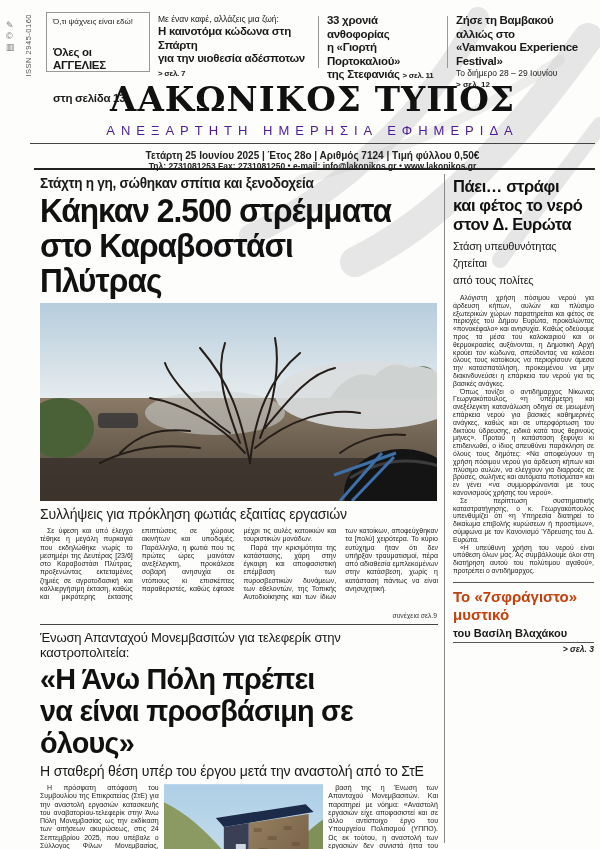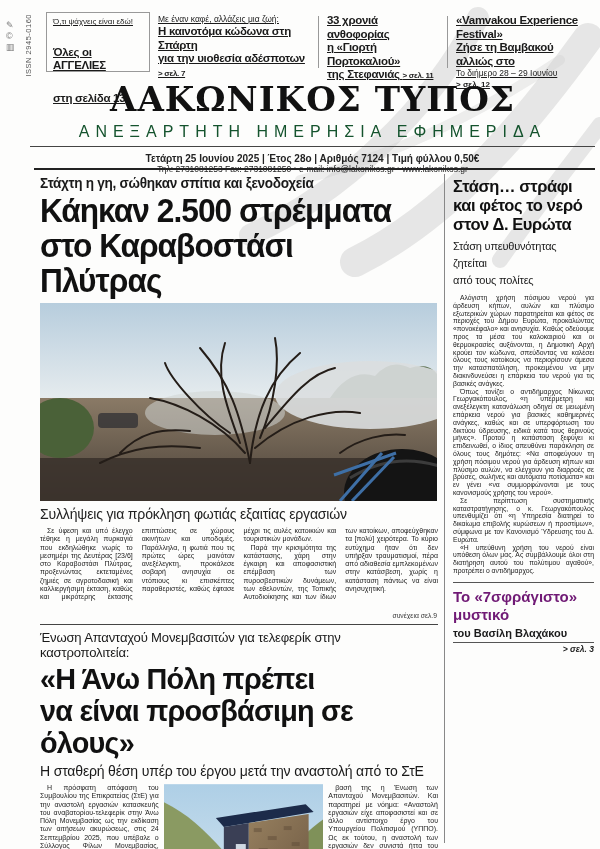--- a/index.html
+++ b/index.html
@@ -6,37 +6,37 @@
   .page{position:relative;width:600px;height:849px;margin:0 auto;background:#fdfdfc;
         font-family:"Liberation Sans",sans-serif;color:#1a1a1a;overflow:hidden;}
   
   .watermark{position:absolute;top:0;left:0;width:600px;height:500px;pointer-events:none;}
   
   .edge{position:absolute;left:4px;top:14px;width:38px;height:80px;}
   .edge .glyphs{position:absolute;left:2px;top:6px;font-size:9px;color:#777;line-height:11px;}
   .edge .issn{position:absolute;left:20px;top:0;writing-mode:vertical-rl;transform:rotate(180deg);
               font-size:7.5px;color:#555;letter-spacing:.5px;}
   
-  .teasers{position:absolute;left:46px;top:12px;right:5px;height:60px;display:flex;align-items:stretch;text-decoration:underline;}
+  .teasers{position:absolute;left:46px;top:12px;right:5px;height:60px;display:flex;align-items:stretch;}
   .t-box{border:1px solid #999;padding:4px 6px;width:90px;}
   .t-box .l1{font-size:8px;}
   .t-box .l2,.t-box .l3{font-size:11.5px;font-weight:bold;line-height:13px;letter-spacing:-.3px;margin-top:20px;}
   .teaser{padding:2px 8px 0 8px;}
   .teaser .small{font-size:8.5px;line-height:11px;}
   .teaser .big{font-size:11.5px;font-weight:bold;line-height:13.5px;letter-spacing:-.3px;}
   .pageref{font-size:8px;font-weight:bold;white-space:nowrap;text-align:center;}
   .vdiv{border-left:1px solid #999;margin:4px 0;}
   
   .masthead{position:absolute;left:30px;right:5px;top:76px;text-align:center;}
   .mast-title{font-family:"DejaVu Serif","Liberation Serif",serif;font-size:34px;font-weight:bold;
               letter-spacing:1px;line-height:46px;color:#111;}
-  .mast-sub{font-size:16px;letter-spacing:6px;margin-top:1px;color:#14532d;}
+  .mast-sub{font-size:13px;letter-spacing:6px;margin-top:1px;color:#4c1d95;}
   .mast-rule{border-top:1px solid #444;margin-top:5px;}
   .dateline{font-size:10px;font-weight:bold;margin-top:6px;color:#222;}
-  .contacts{font-size:8.5px;font-weight:normal;color:#222;}
+  .contacts{font-size:8.5px;font-weight:bold;color:#222;}
   .heavy-rule{position:absolute;left:34px;right:5px;top:168px;border-top:2px solid #222;}
   
   .main{position:absolute;left:40px;top:175px;width:398px;}
   .kicker{font-size:14px;font-weight:bold;letter-spacing:-.3px;transform:scaleX(.97);transform-origin:left;}
   .headline1{font-size:33px;font-weight:800;line-height:35px;letter-spacing:-1px;white-space:pre-line;
              transform:scaleX(.96);transform-origin:left;color:#111;margin-top:2px;}
   .photo{display:block;margin-top:5px;}
   .caption{font-size:14.5px;letter-spacing:-.2px;margin-top:5px;color:#222;transform:scaleX(.97);transform-origin:left;}
   .bodywrap{position:relative;margin-top:5px;height:92px;overflow:hidden;}
   .bodycols{column-count:4;column-gap:9px;font-size:7px;line-height:8.3px;text-align:justify;height:92px;}
@@ -54,21 +54,21 @@
   .colB{width:110px;position:relative;}
   .photo2{margin:0 5px;}
   
   .vrule{position:absolute;left:444px;top:174px;bottom:6px;border-left:1px solid #888;}
   .side{position:absolute;left:453px;top:177px;width:141px;}
   .side-h{font-size:16.5px;font-weight:bold;line-height:19px;letter-spacing:-.4px;white-space:pre-line;color:#111;}
   .side-sub{font-size:11px;line-height:17px;margin-top:4px;white-space:pre-line;letter-spacing:-.2px;}
   .side-body{margin-top:5px;font-size:6.8px;line-height:7.8px;text-align:justify;}
   .side-body p{margin:0;text-indent:7px;}
   .side-div{border-top:1px solid #555;margin-top:7px;}
-  .box-title{font-size:15px;font-weight:bold;line-height:18px;margin-top:5px;white-space:pre-line;color:#701a75;}
+  .box-title{font-size:15px;font-weight:bold;line-height:18px;margin-top:5px;white-space:pre-line;color:#c2410c;}
   .box-by{font-size:11px;font-weight:bold;margin-top:3px;}
   .box-foot{margin-top:3px;border-top:1px solid #555;text-align:right;font-size:8.5px;font-weight:bold;font-style:italic;padding-top:1px;}
 </style>
 </head>
 <body>
 
 <div class="page">
 
   <svg class="watermark" viewBox="0 0 600 500">
     <g fill="none" stroke="#cfcfcf" stroke-opacity="0.5" stroke-linecap="round">
@@ -100,22 +100,22 @@
       <div class="big"><span>για την υιοθεσία αδέσποτων</span> <span class="pageref">&gt; σελ. 7</span></div>
     </div>
     <div class="vdiv"></div>
     <div class="teaser" style="width:112px">
       <div class="big">33 χρονιά ανθοφορίας</div>
       <div class="big">η «Γιορτή Πορτοκαλιού»</div>
       <div class="big"><span>της Στεφανιάς</span> <span class="pageref">&gt; σελ. 11</span></div>
     </div>
     <div class="vdiv"></div>
     <div class="teaser" style="flex:1">
+      <div class="big">Ζήσε τη Βαμβακού αλλιώς στο</div>
       <div class="big">«Vamvakou Experience Festival»</div>
-      <div class="big">Ζήσε τη Βαμβακού αλλιώς στο</div>
       <div class="small"><span>Το διήμερο 28 – 29 Ιουνίου</span> <span class="pageref">&gt; σελ. 12</span></div>
     </div>
   </div>
 
   <div class="masthead">
     <div class="mast-title">ΛΑΚΩΝΙΚΟΣ ΤΥΠΟΣ</div>
     <div class="mast-sub">ΑΝΕΞΑΡΤΗΤΗ ΗΜΕΡΗΣΙΑ ΕΦΗΜΕΡΙΔΑ</div>
     <div class="mast-rule"></div>
     <div class="dateline">Τετάρτη 25 Ιουνίου 2025 | Έτος 28ο | Αριθμός 7124 | Τιμή φύλλου 0,50€</div>
     <div class="contacts">Τηλ: 2731081253 Fax: 2731081250 • e-mail: info@lakonikos.gr • www.lakonikos.gr</div>
@@ -233,21 +233,21 @@
       <div class="coltext colB">
         <p>βασή της η Ένωση των Απανταχού Μονεμβασιτών. Και παρατηρεί με νόημα: «Αναστολή εργασιών είχε αποφασιστεί και σε άλλο αντίστοιχο έργο του Υπουργείου Πολιτισμού (ΥΠΠΟ). Ως εκ τούτου, η αναστολή των εργασιών δεν συνιστά ήττα του ΥΠΠΟ, ούτε του Κεντρικού Αρχαιολογικού Συμβουλίου (ΚΑΣ), όπως λανθασμένα ανακοινώθηκε».</p>
 
       </div>
     </div>
   </div>
 
   <div class="vrule"></div>
 
   <div class="side">
-    <div class="side-h">Στάση… στράφι
+    <div class="side-h">Πάει… στράφι
 και φέτος το νερό
 στον Δ. Ευρώτα</div>
     <div class="side-sub">Στάση υπευθυνότητας
 ζητείται
 από τους πολίτες</div>
     <div class="side-body">
       <p>Αλόγιστη χρήση πόσιμου νερού για άρδευση κήπων, αυλών και πλύσιμο εξωτερικών χώρων παρατηρείται και φέτος σε περιοχές του Δήμου Ευρώτα, προκαλώντας «πονοκέφαλο» και ανησυχία. Καθώς οδεύουμε προς τα μέσα του καλοκαιριού και οι θερμοκρασίες αυξάνονται, η Δημοτική Αρχή κρούει τον κώδωνα, σπεύδοντας να καλέσει όλους τους κατοίκους να περιορίσουν άμεσα την κατασπατάληση, προκειμένου να μην διακινδυνεύσει η επάρκεια του νερού για τις βασικές ανάγκες.</p>
       <p>Όπως τονίζει ο αντιδήμαρχος Νίκωνας Γεωργακόπουλος, «η υπέρμετρη και ανεξέλεγκτη κατανάλωση οδηγεί σε μειωμένη επάρκεια νερού για βασικές καθημερινές ανάγκες, καθώς και σε υπερφόρτωση του δικτύου ύδρευσης, ειδικά κατά τους θερινούς μήνες». Προτού η κατάσταση ξεφύγει κι επιδεινωθεί, ο ίδιος απευθύνει παράκληση σε όλους τους δημότες: «Να αποφεύγουν τη χρήση πόσιμου νερού για άρδευση κήπων και πλύσιμο αυλών, να ελέγχουν για διαρροές σε βρύσες, σωλήνες και αυτόματα ποτίσματα» και εν γένει «να συμμορφώνονται με τους κανονισμούς χρήσης του νερού».</p>
       <p>Σε περίπτωση συστηματικής καταστρατήγησης, ο κ. Γεωργακόπουλος υπενθυμίζει ότι «η Υπηρεσία διατηρεί το δικαίωμα επιβολής κυρώσεων ή προστίμων», σύμφωνα με τον Κανονισμό Ύδρευσης του Δ. Ευρώτα.</p>
       <p>«Η υπεύθυνη χρήση του νερού είναι υπόθεση όλων μας. Ας συμβάλλουμε όλοι στη διατήρηση αυτού του πολύτιμου αγαθού», προτρέπει ο αντιδήμαρχος.</p>

